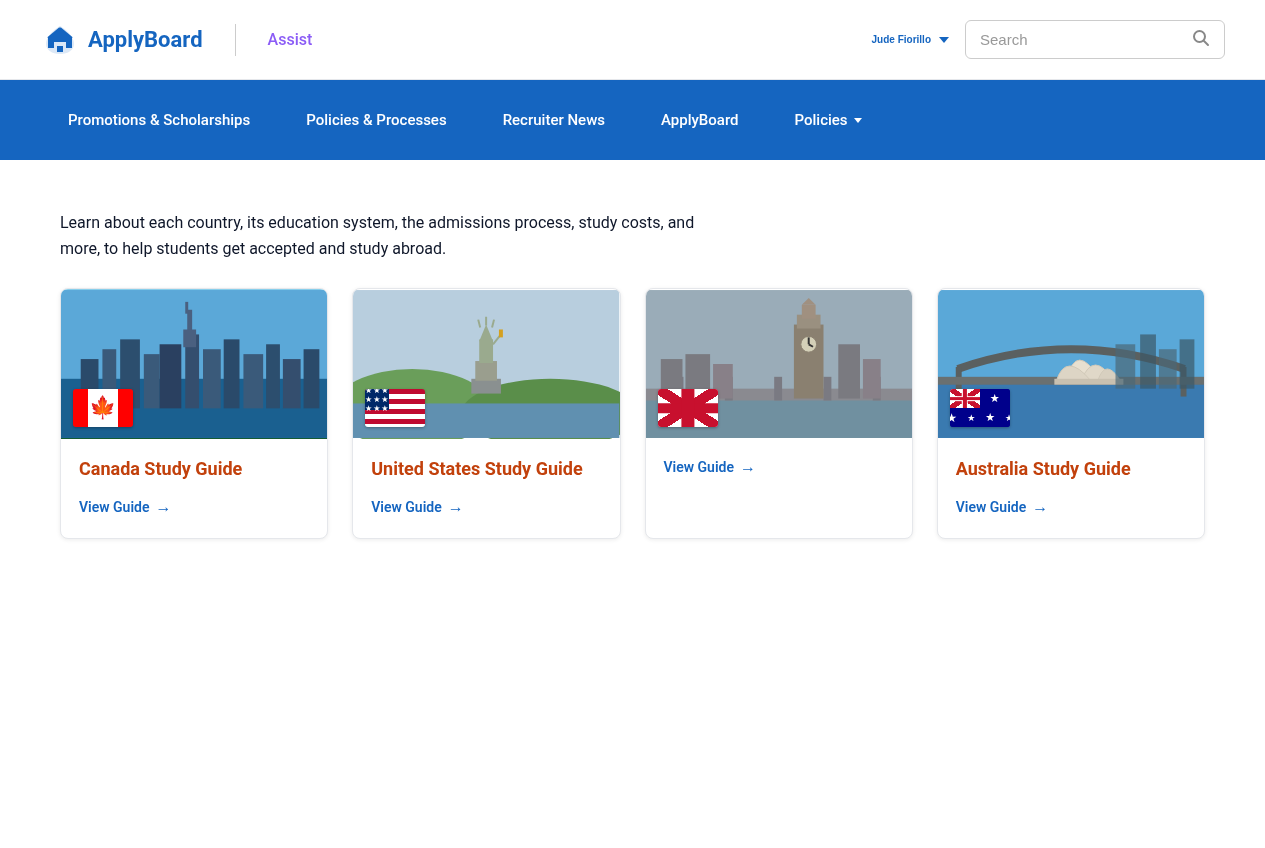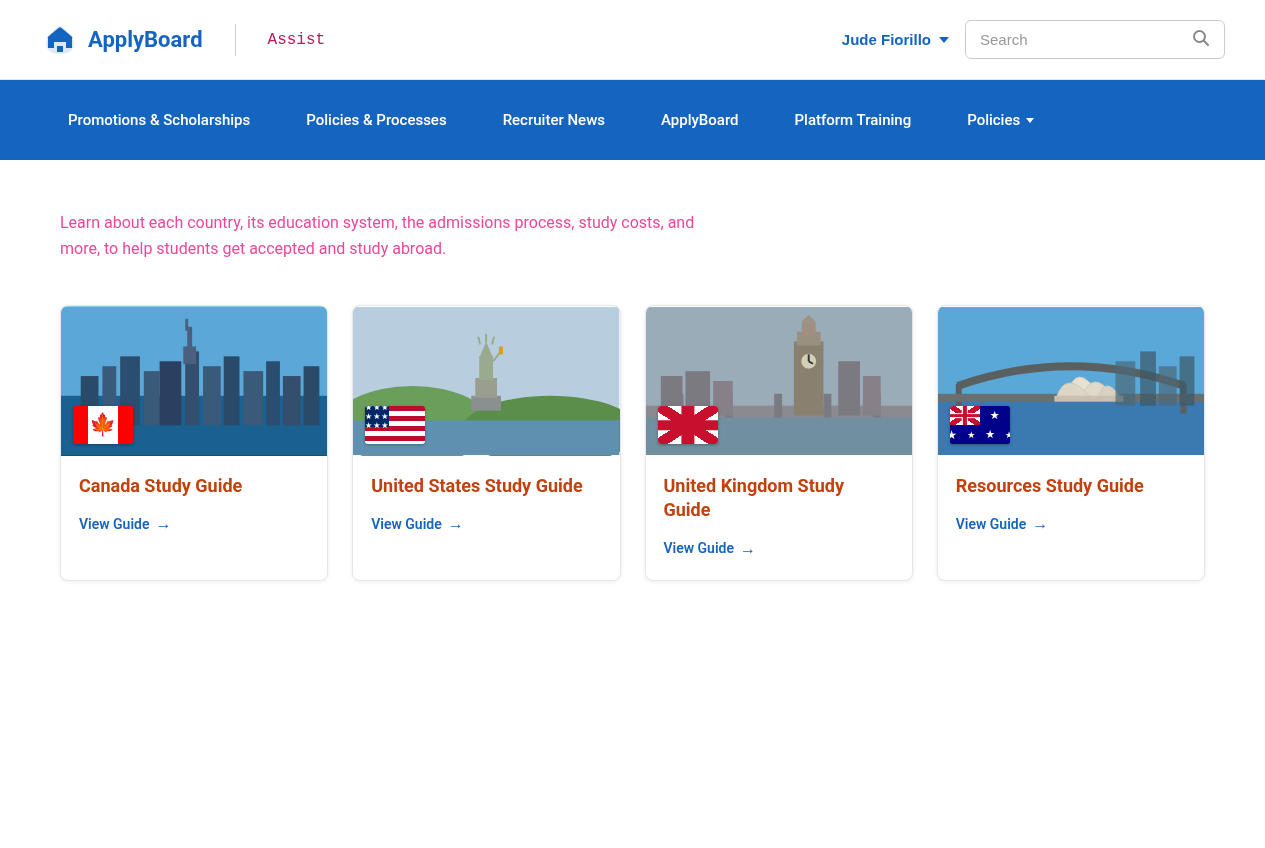--- a/index.html
+++ b/index.html
@@ -35,38 +35,37 @@
       color: #1565c0;
     }
     .logo-divider {
       width: 1px;
       height: 32px;
       background: #ccc;
       margin: 0 12px;
     }
     .assist-link {
       font-size: 16px;
-      color: #be185d;
+      color: #8b5cf6;
       font-weight: 500;
       text-decoration: none;
       cursor: pointer;
-      font-family: Liberation Mono, monospace;
     }
     .header-right {
       display: flex;
       align-items: center;
       gap: 16px;
     }
     .user-button {
       display: flex;
       align-items: center;
       gap: 6px;
       color: #1565c0;
       font-weight: 600;
-      font-size: 15px;
+      font-size: 10px;
       cursor: pointer;
       background: none;
       border: none;
     }
     .chevron-down {
       display: inline-block;
       width: 0;
       height: 0;
       border-left: 5px solid transparent;
       border-right: 5px solid transparent;
@@ -140,24 +139,24 @@
       max-width: 1265px;
     }
     .page-title {
       font-size: 36px;
       font-weight: 700;
       color: #111;
       margin-bottom: 20px;
     }
     .page-description {
       font-size: 16px;
-      color: #ec4899;
+      color: #0f172a;
       line-height: 1.6;
       max-width: 650px;
-      margin-bottom: 44px;
+      margin-bottom: 27px;
     }
 
     
     .cards-grid {
       display: grid;
       grid-template-columns: repeat(4, 1fr);
       gap: 24px;
     }
     .card {
       border: 1px solid #e5e7eb;
@@ -367,23 +366,20 @@
   </a>
   <a class="nav-item">
     <span>Policies &amp; Processes</span>
   </a>
   <a class="nav-item">
     <span>Recruiter News</span>
   </a>
   <a class="nav-item">
     <span>ApplyBoard</span>
   </a>
-  <a class="nav-item">
-    <span>Platform Training</span>
-  </a>
   <a class="nav-item nav-item-with-arrow">
     <span>Policies</span>
     <span class="nav-chevron"></span>
   </a>
 </nav>
 
 <main class="main-content">
   <p class="page-description">Learn about each country, its education system, the admissions process, study costs, and more, to help students get accepted and study abroad.</p>
 
   <div class="cards-grid">
@@ -512,21 +508,20 @@
         </div>
         <div class="flag-overlay">
           <div class="flag-uk">
             <div class="flag-uk-cross"></div>
             <div class="flag-uk-center-h"></div>
             <div class="flag-uk-center-v"></div>
           </div>
         </div>
       </div>
       <div class="card-body">
-        <div class="card-title">United Kingdom Study Guide</div>
         <a class="view-guide-link">
           <span>View Guide</span>
           <span class="arrow-right">→</span>
         </a>
       </div>
     </div>
 
     <div class="card">
       <div class="card-image">
         <div style="width:100%;height:100%;position:relative;">
@@ -575,21 +570,21 @@
             <div style="position:absolute;bottom:0;left:0;width:100%;height:50%;background:#00008b;display:flex;align-items:center;justify-content:center;gap:10px;">
               <span style="color:#fff;font-size:12px;">★</span>
               <span style="color:#fff;font-size:9px;">★</span>
               <span style="color:#fff;font-size:11px;">★</span>
               <span style="color:#fff;font-size:9px;">★</span>
             </div>
           </div>
         </div>
       </div>
       <div class="card-body">
-        <div class="card-title">Resources Study Guide</div>
+        <div class="card-title">Australia Study Guide</div>
         <a class="view-guide-link">
           <span>View Guide</span>
           <span class="arrow-right">→</span>
         </a>
       </div>
     </div>
 
   </div>
 </main>
 

